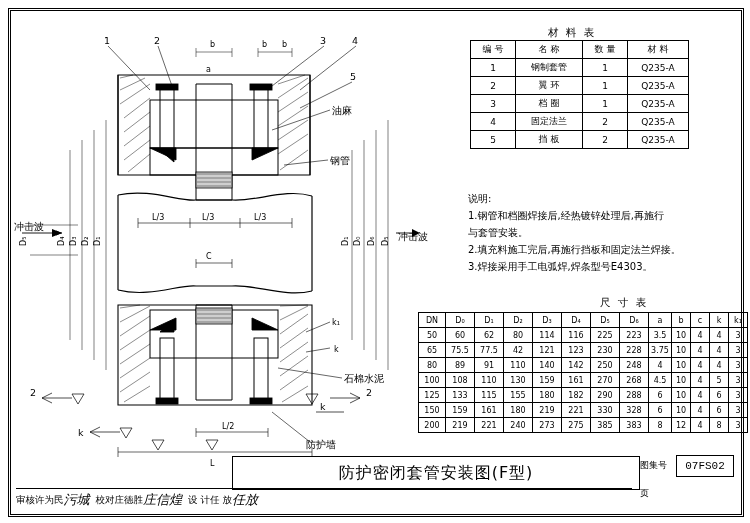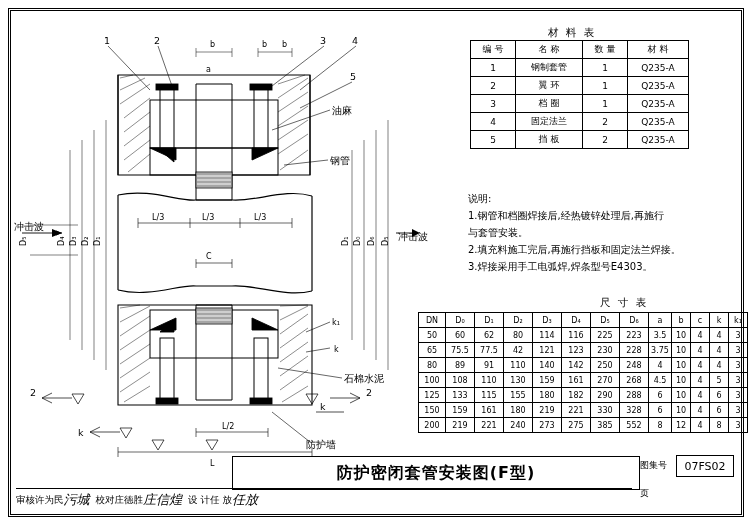--- a/index.html
+++ b/index.html
@@ -26,23 +26,23 @@
   #dim-title{position:absolute;left:600px;top:296px;font-size:10.5px;letter-spacing:2px;}
   #dim-table-wrap{position:absolute;left:418px;top:312px;}
   #dim-table td{height:14px;font-size:8px;padding:0 1px;}
   #dim-table td.dnh{width:24px;}
   #dim-table td.w26{width:26px;}
   #dim-table td.w20{width:20px;}
   #dim-table td.w16{width:16px;}
 
   
   #title-block{position:absolute;left:232px;top:456px;width:406px;height:32px;border:1.2px solid #000;}
-  #title-block .t{position:absolute;left:0;top:0;width:100%;height:100%;display:flex;align-items:center;justify-content:center;font-size:16px;font-weight:bold;letter-spacing:1px;}
+  #title-block .t{position:absolute;left:0;top:0;width:100%;height:100%;display:flex;align-items:center;justify-content:center;font-size:16px;font-weight:normal;letter-spacing:1px;}
   #drawno-label{position:absolute;left:640px;top:459px;font-size:9px;}
-  #drawno-box{position:absolute;left:676px;top:455px;width:56px;height:20px;border:1px solid #000;display:flex;align-items:center;justify-content:center;font-size:11px;}
+  #drawno-box{position:absolute;left:676px;top:455px;width:56px;height:20px;border:1px solid #000;display:flex;align-items:center;justify-content:center;font-size:11px;font-family:Liberation Mono, monospace;}
   #page-label{position:absolute;left:640px;top:487px;font-size:9px;}
   #page-box{position:absolute;left:676px;top:483px;width:56px;height:20px;border:1px solid #000;display:flex;align-items:center;justify-content:center;font-size:11px;margin-top:44px;}
 
   #sign-row{position:absolute;left:16px;top:488px;width:616px;height:22px;border-top:1px solid #000;display:flex;align-items:center;font-size:9.5px;}
   #sign-row .cell{display:flex;align-items:center;gap:0;padding-right:6px;}
   #sign-row .hand{font-family:"DejaVu Serif","Liberation Serif",serif;font-style:italic;font-size:13px;}
 
   
   svg{position:absolute;left:0;top:0;}
   .lbl{font-size:9.5px;font-family:"DejaVu Sans","Liberation Sans",sans-serif;}
@@ -377,21 +377,21 @@
         <td>3</td>
       </tr>
       <tr>
         <td>200</td>
         <td>219</td>
         <td>221</td>
         <td>240</td>
         <td>273</td>
         <td>275</td>
         <td>385</td>
-        <td>552</td>
+        <td>383</td>
         <td>8</td>
         <td>12</td>
         <td>4</td>
         <td>8</td>
         <td>3</td>
       </tr>
     </tbody>
       </table>
   </div>
 

